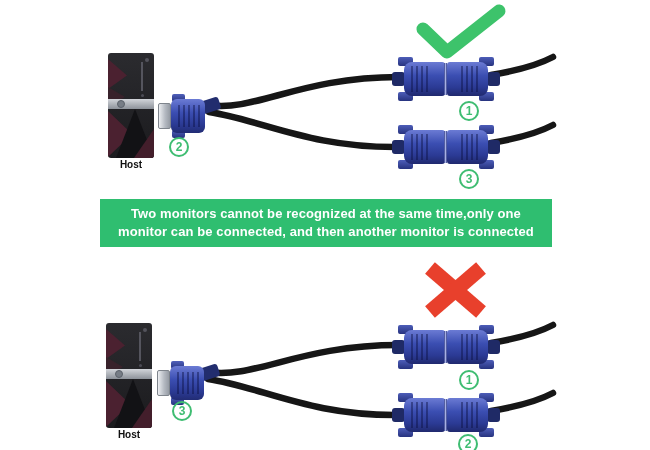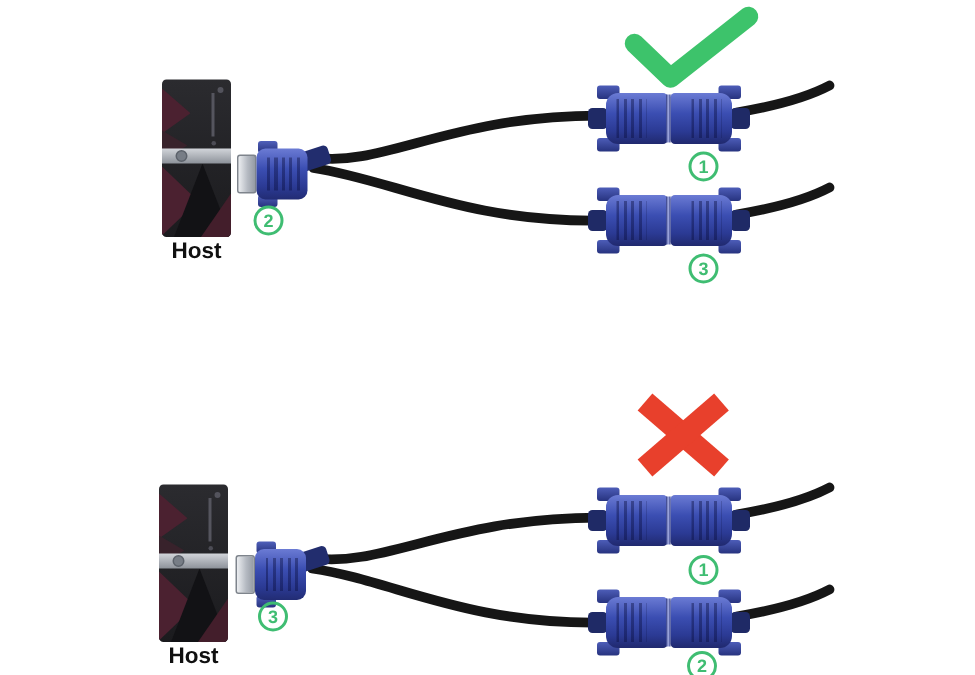--- a/index.html
+++ b/index.html
@@ -13,21 +13,21 @@
          border-radius:3px;overflow:hidden;}
   .tower .tri{position:absolute;}
   .tower .band{position:absolute;left:0;top:46px;width:46px;height:10px;
                background:linear-gradient(#d2d5da,#8d929a);}
   .tower .logo{position:absolute;left:9px;top:47px;width:8px;height:8px;border-radius:50%;
                background:#777d86;border:1px solid #5c626b;box-sizing:border-box;}
   .tower .slot{position:absolute;left:33px;top:9px;width:2px;height:29px;background:#55555e;}
   .tower .dot{position:absolute;left:33px;width:3px;height:3px;border-radius:50%;background:#4c4c55;}
   .tower .pwr{position:absolute;left:37px;top:5px;width:4px;height:4px;border-radius:50%;background:#53535c;}
   .host-label{position:absolute;width:60px;text-align:center;color:#101010;
-              font-weight:bold;font-size:15px;}
+              font-weight:bold;font-size:10px;}
 
   
   .plug{position:absolute;width:60px;height:48px;}
   .plug .face{position:absolute;left:0;top:11px;width:13px;height:26px;border-radius:2px;
               background:linear-gradient(90deg,#eceef1,#b5bac2 55%,#959ba4);
               border:1px solid #7e848c;box-sizing:border-box;}
   .plug .tab{position:absolute;left:14px;width:13px;height:8px;border-radius:2px;
              background:linear-gradient(#5060ba,#27337f);}
   .plug .body{position:absolute;left:13px;top:7px;width:34px;height:34px;border-radius:6px;
               background:linear-gradient(#6b7bd4,#3b4eb2 40%,#2b3a94 75%,#222c74);}
@@ -125,20 +125,24 @@
       <div class="tab" style="right:1px;bottom:0;"></div>
       <div class="body l"></div>
       <div class="body r"></div>
       <div class="ridges" style="left:14px;"></div>
       <div class="ridges" style="right:14px;"></div>
       <div class="seam"></div>
     </div>
     <div class="numlabel" style="left: 459px; top: 169px; color: rgb(63, 189, 114);">3</div>
   </div>
 
+  <div class="banner" style="background: rgb(47, 190, 112);">
+    <span>Two monitors cannot be recognized at the same time,only one</span>
+    <span>monitor can be connected, and then another monitor is connected</span>
+  </div>
 
   <div class="section" style="top:255px;height:195px;">
 
     <svg class="svglayer" width="650" height="195">
       <g fill="none" stroke="currentColor" stroke-width="6.5" stroke-linecap="round" style="color: rgb(22, 22, 22);">
         <path d="M208,117 C255,124 300,90 399,90"></path>
         <path d="M208,124 C262,132 310,161 399,160"></path>
         <path d="M491,88 C515,84 536,79 553,70"></path>
         <path d="M491,156 C515,152 536,147 553,138"></path>
       </g>

